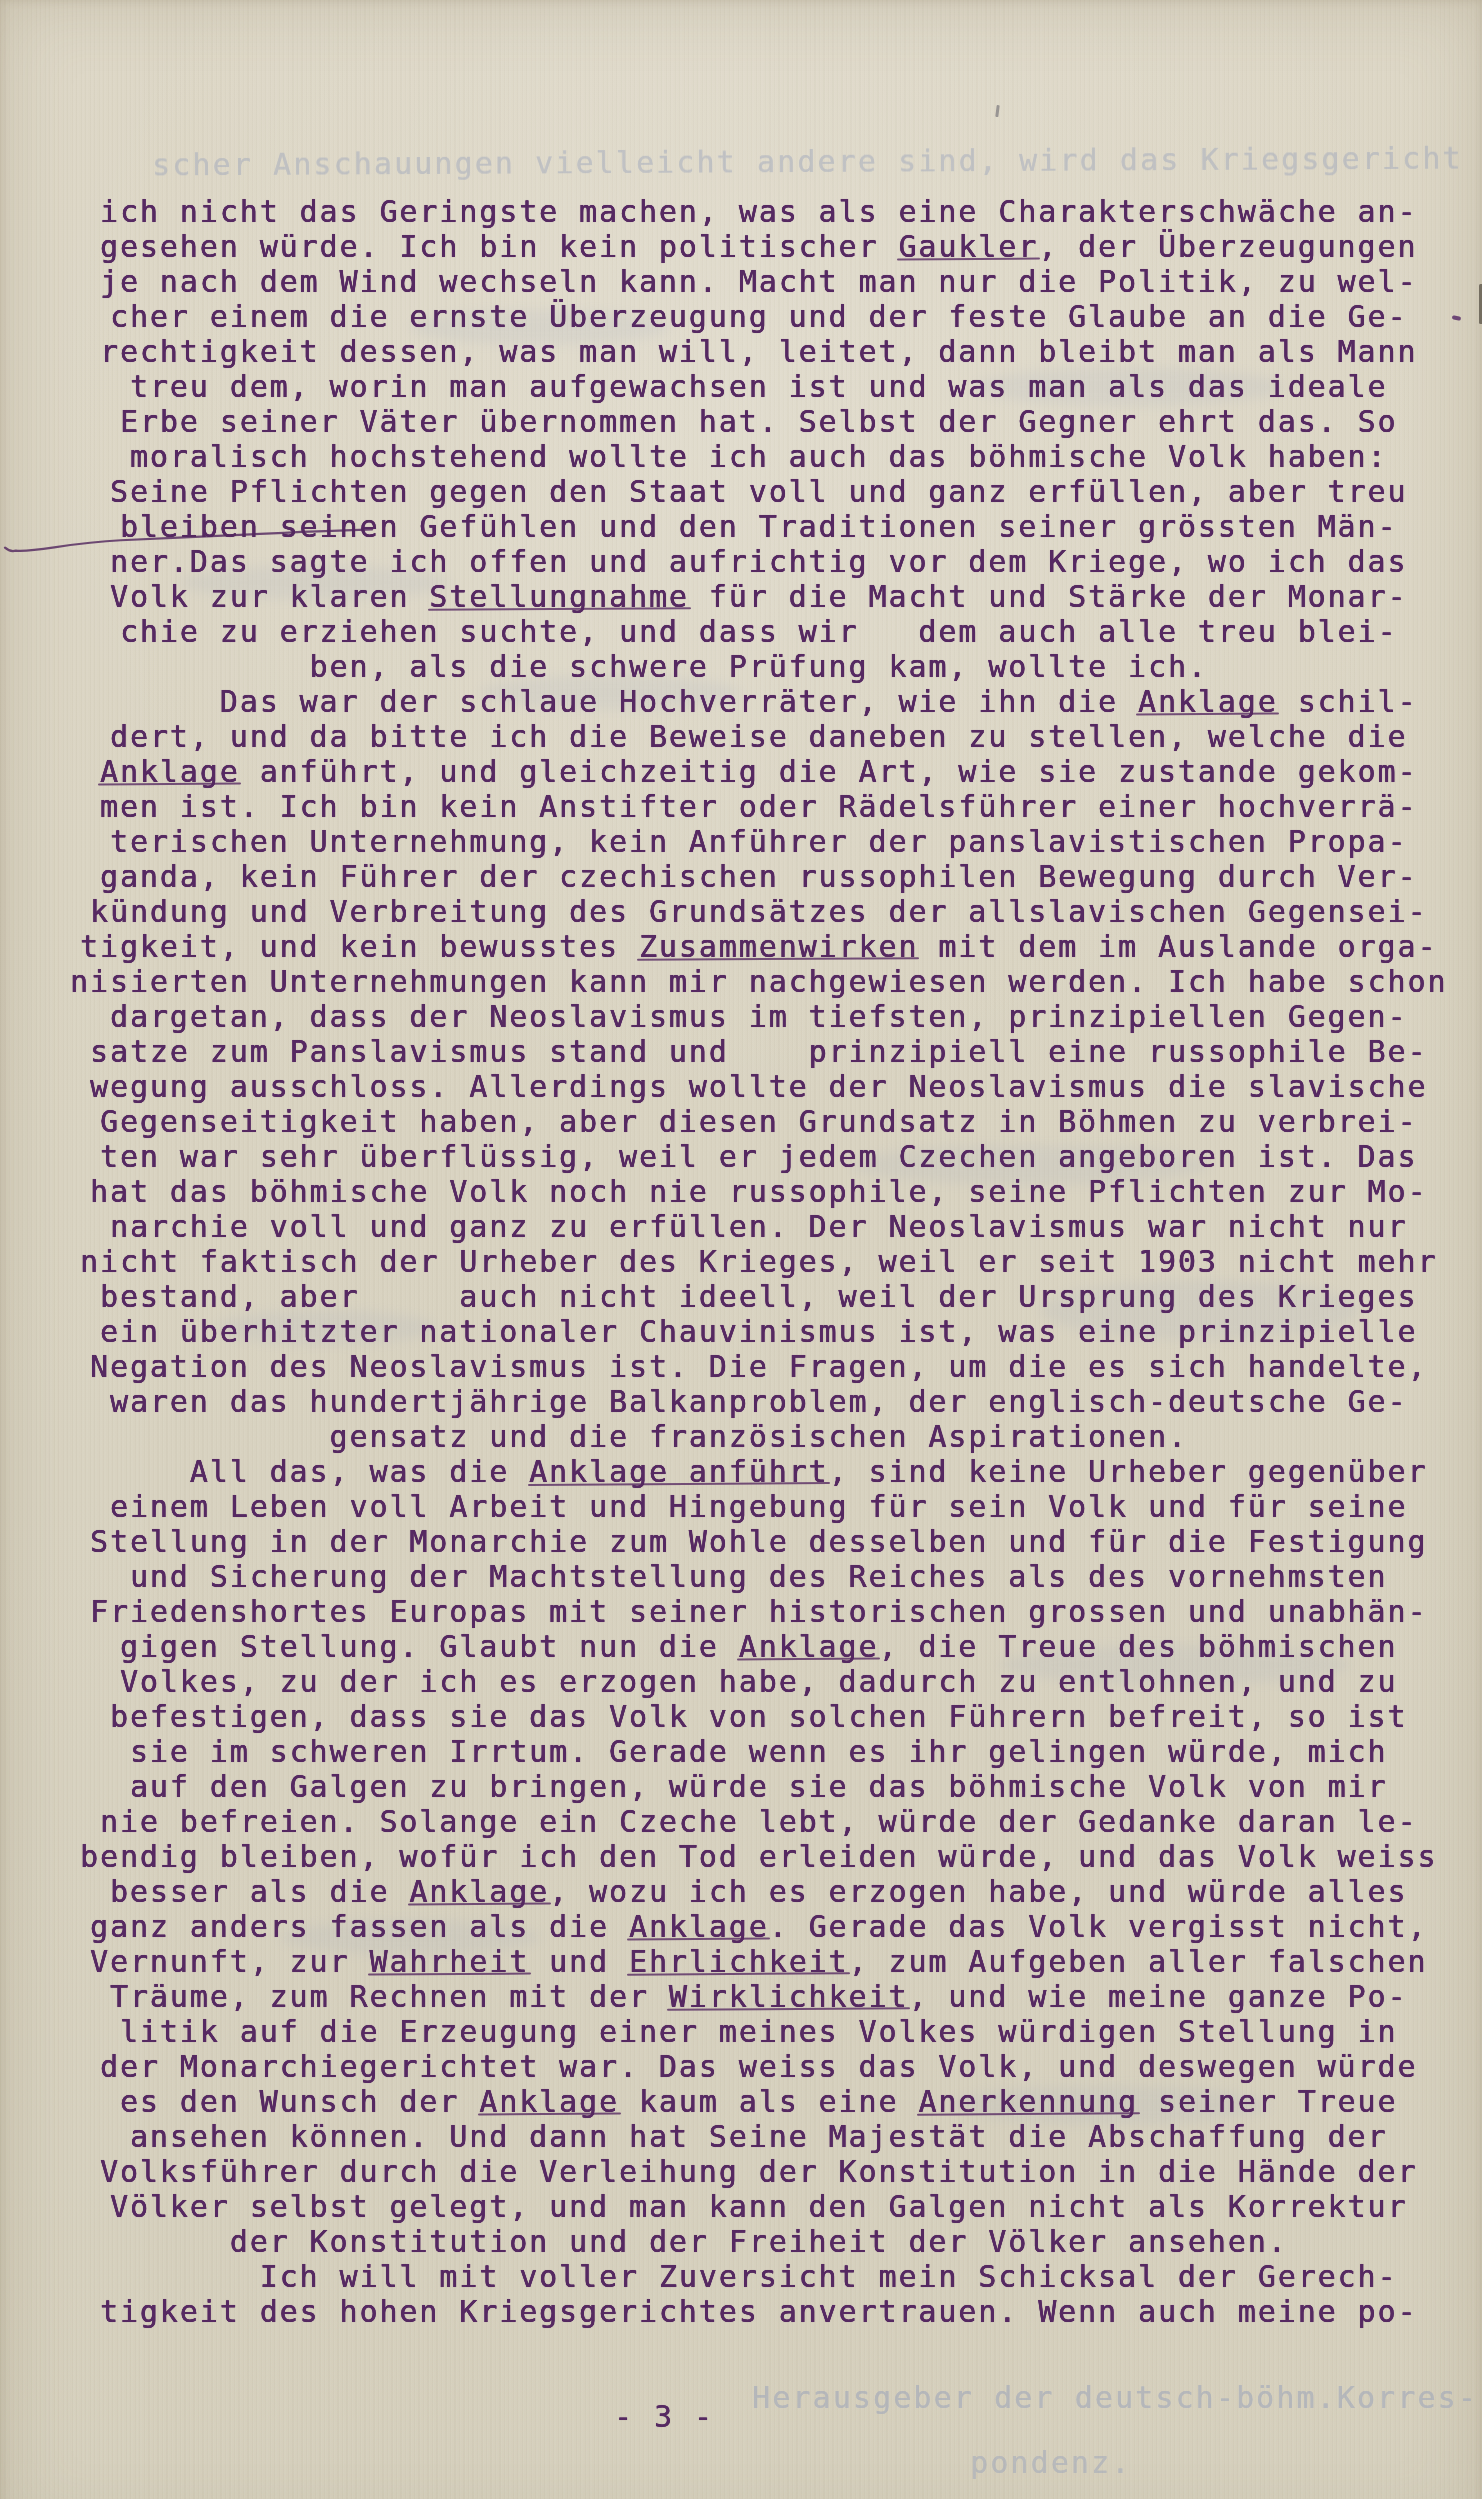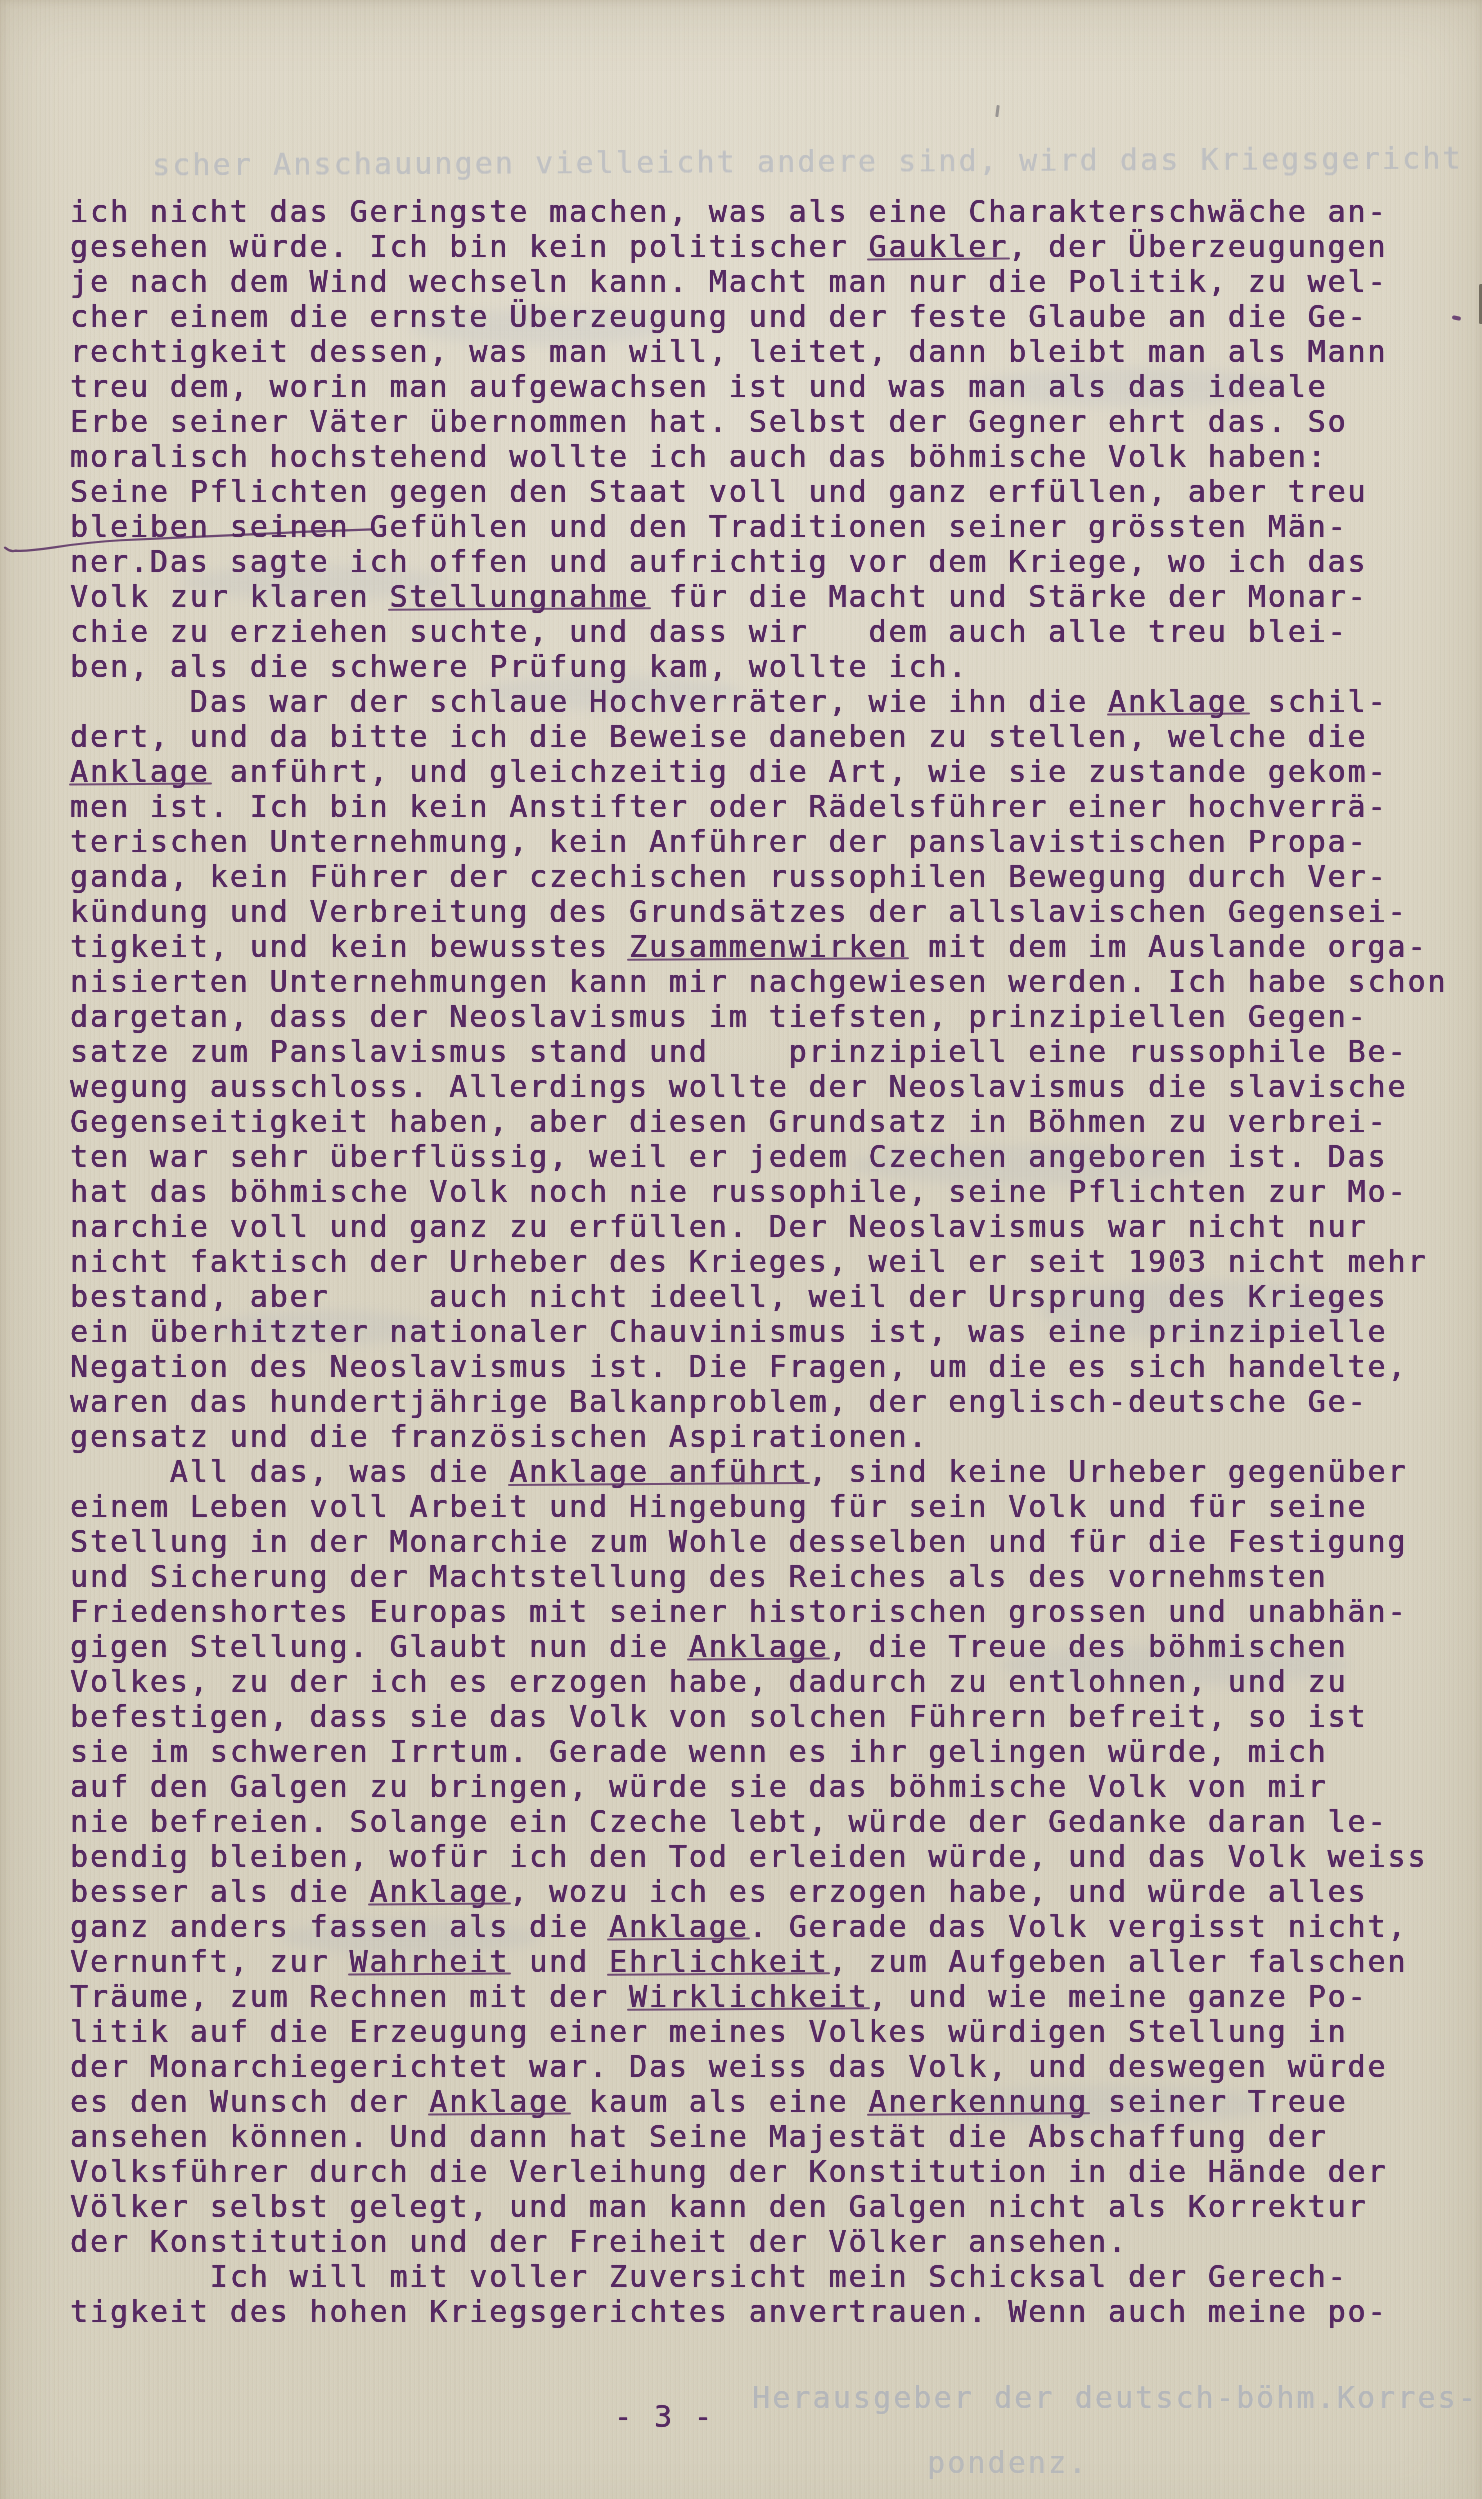--- a/index.html
+++ b/index.html
@@ -15,21 +15,21 @@
     background:
       radial-gradient(ellipse 70% 40% at 50% 16%, rgba(255,255,255,.16), rgba(255,255,255,0) 70%),
       repeating-linear-gradient(90deg, rgba(120,108,82,.04) 0 1px, rgba(255,255,255,.035) 1px 2.5px, rgba(0,0,0,0) 2.5px 4.5px),
       linear-gradient(180deg,#ddd7c6 0%,#dad4c2 35%,#d7d1bf 70%,#d5cfbc 100%);
     background-color:var(--paper);
     box-shadow: inset 0 0 70px rgba(118,104,72,.22), inset 0 0 10px rgba(110,96,64,.18);
   }
   .text-block{
     position:absolute;left:70px;top:194px;
     color:var(--ink);
-    font-size:30px;line-height:35px;letter-spacing:1.9px;
+    font-size:30px;line-height:35px;letter-spacing:1.9px;text-align:center;
   }
   .line{
     height:35px;white-space:pre;
     text-shadow:0.3px 0 currentColor, 0 0.2px currentColor, 0 0 1.1px rgba(85,42,100,.35);
   }
   .pen-underline{display:inline-block;position:relative;}
   .pen-underline::after{
     content:"";position:absolute;left:-1.5px;right:-1.5px;bottom:3.5px;height:2.2px;
     background:rgba(84,40,96,.78);border-radius:1.5px;transform:rotate(-0.35deg);
   }
@@ -129,21 +129,21 @@
       <div class="line"><span>der Konstitution und der Freiheit der Völker ansehen.</span></div>
       <div class="line"><span>       Ich will mit voller Zuversicht mein Schicksal der Gerech-</span></div>
       <div class="line"><span>tigkeit des hohen Kriegsgerichtes anvertrauen. Wenn auch meine po-</span></div>
     </div>
 
   <svg class="pen-stroke-svg" width="385" height="47" viewBox="0 0 770 95">
     <path d="M6 62 q10 9 22 6 C 70 72, 130 52, 240 47 S 440 38, 570 32 S 690 28, 748 25" fill="none" stroke="#53285f" stroke-width="4.5" stroke-linecap="round" opacity="0.82"></path>
   </svg>
 
   <div class="ghost" style="left:752px;top:2380px;opacity:.5;">Herausgeber der deutsch-böhm.Korres-</div>
-  <div class="ghost" style="left:927px;top:2445px;opacity:.45;">pondenz.</div>
+  <div class="ghost" style="left:970px;top:2445px;opacity:.45;">pondenz.</div>
 
   <div class="page-number">- 3 -</div>
 
   <div class="speck" style="left:1452px;top:316px;width:9px;height:3.5px;opacity:.85;transform:rotate(12deg);"></div>
   <div class="tick-mark"></div>
   <div class="edge-notch"></div>
 
 </div>
 
 

